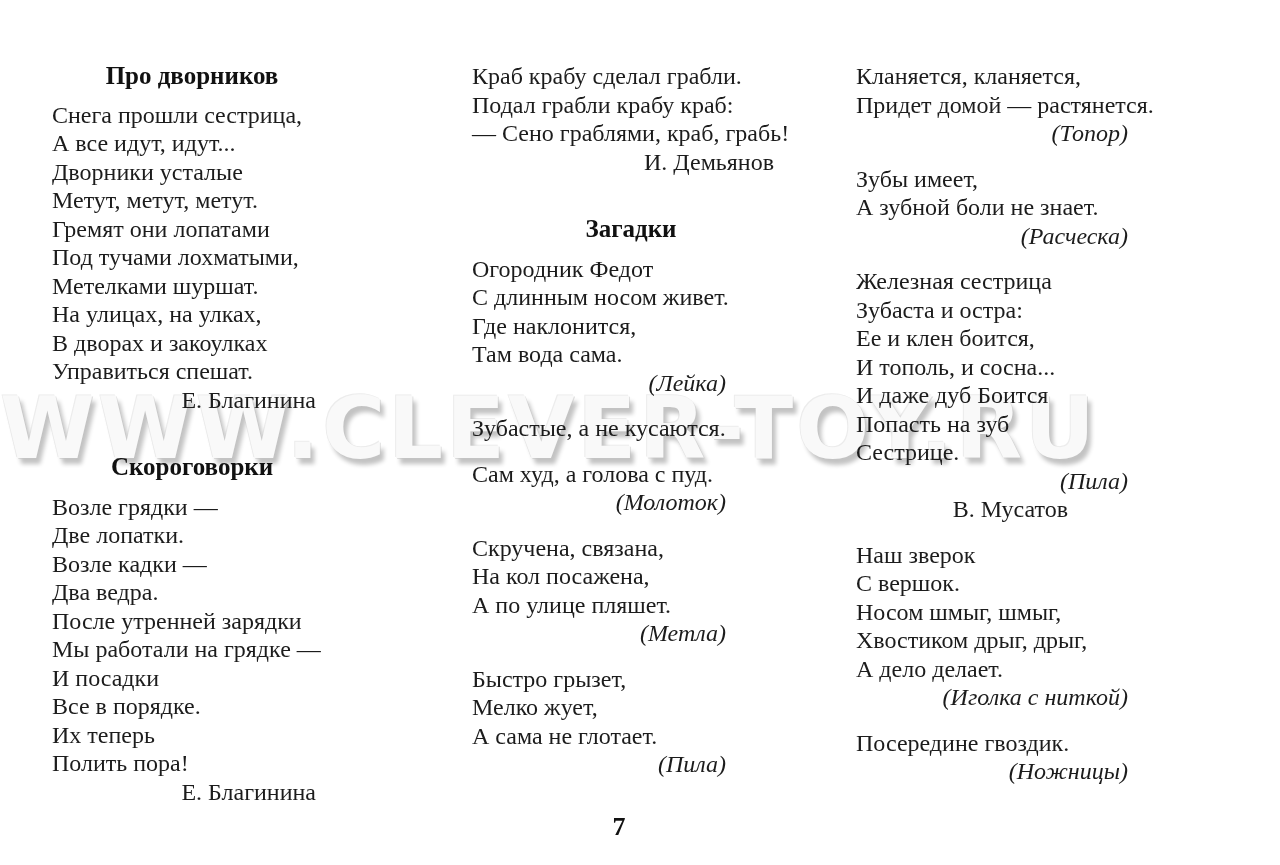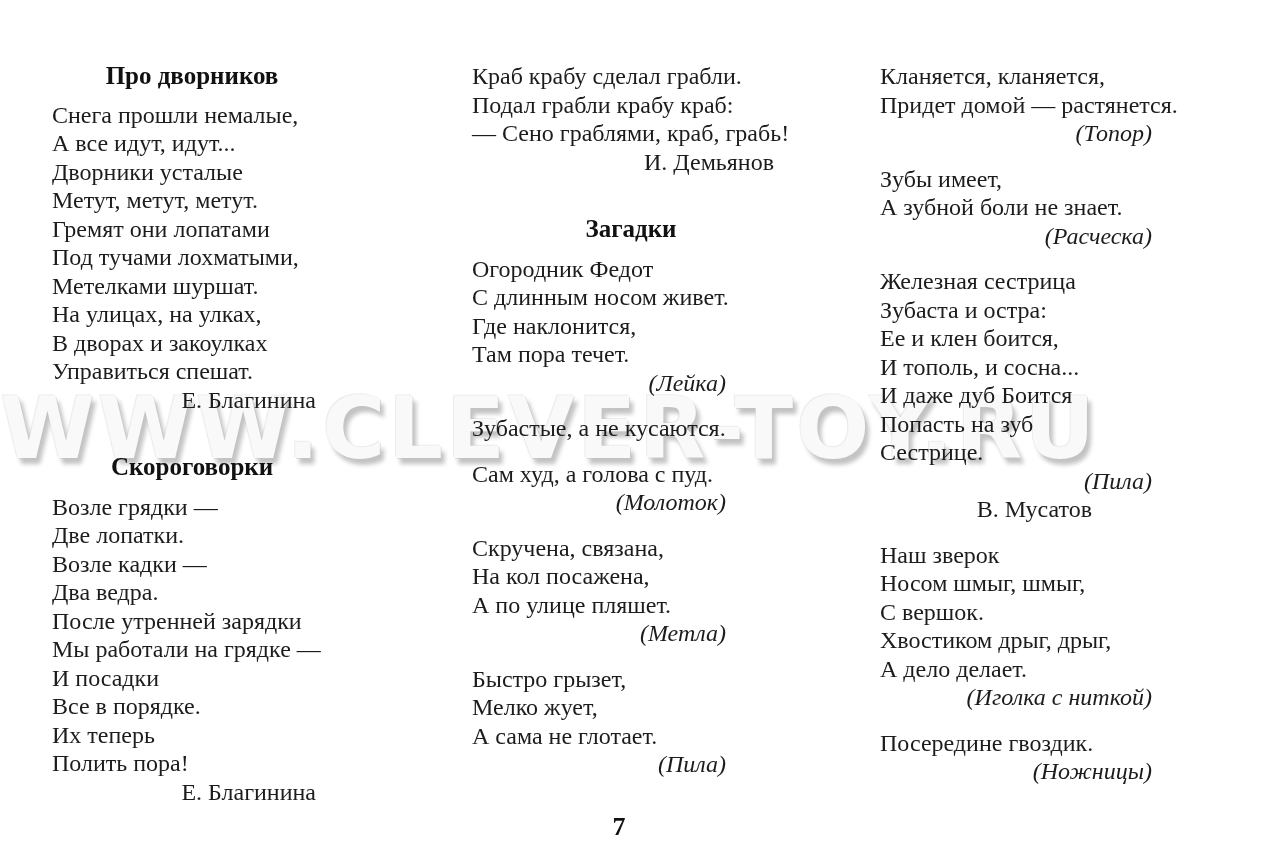--- a/index.html
+++ b/index.html
@@ -37,21 +37,21 @@
     user-select: none;
   }
   .col {
     position: absolute;
     top: 62px;
     z-index: 2;
     font-size: 24px;
   }
   .col-1 { left: 52px;  width: 280px; }
   .col-2 { left: 472px; width: 318px; }
-  .col-3 { left: 880px; width: 322px; }
+  .col-3 { left: 856px; width: 322px; }
   .b-line, .b-heading, .b-author, .b-answer {
     line-height: 28.5px;
     white-space: nowrap;
   }
   .b-heading {
     font-weight: bold;
     text-align: center;
     font-size: 25px;
     color: var(--heading-color);
     margin-top: 22px;
@@ -83,21 +83,21 @@
   }
 </style>
 </head>
 <body>
 
 <div class="page">
   <div class="watermark">WWW.CLEVER-TOY.RU</div>
 
   <div class="col col-1">
       <div class="b-heading">Про дворников</div>
-      <div class="b-line">Снега прошли немалые,</div>
+      <div class="b-line">Снега прошли сестрица,</div>
       <div class="b-line">А все идут, идут...</div>
       <div class="b-line">Дворники усталые</div>
       <div class="b-line">Метут, метут, метут.</div>
       <div class="b-line">Гремят они лопатами</div>
       <div class="b-line">Под тучами лохматыми,</div>
       <div class="b-line">Метелками шуршат.</div>
       <div class="b-line">На улицах, на улках,</div>
       <div class="b-line">В дворах и закоулках</div>
       <div class="b-line">Управиться спешат.</div>
       <div class="b-author">Е. Благинина</div>
@@ -119,21 +119,21 @@
   <div class="col col-2">
       <div class="b-line">Краб крабу сделал грабли.</div>
       <div class="b-line">Подал грабли крабу краб:</div>
       <div class="b-line">— Сено граблями, краб, грабь!</div>
       <div class="b-author">И. Демьянов</div>
       <div class="b-gap"></div>
       <div class="b-heading">Загадки</div>
       <div class="b-line">Огородник Федот</div>
       <div class="b-line">С длинным носом живет.</div>
       <div class="b-line">Где наклонится,</div>
-      <div class="b-line">Там пора течет.</div>
+      <div class="b-line">Там вода сама.</div>
       <div class="b-answer">(Лейка)</div>
       <div class="b-gap"></div>
       <div class="b-line">Зубастые, а не кусаются.</div>
       <div class="b-gap"></div>
       <div class="b-line">Сам худ, а голова с пуд.</div>
       <div class="b-answer">(Молоток)</div>
       <div class="b-gap"></div>
       <div class="b-line">Скручена, связана,</div>
       <div class="b-line">На кол посажена,</div>
       <div class="b-line">А по улице пляшет.</div>
@@ -158,22 +158,22 @@
       <div class="b-line">Зубаста и остра:</div>
       <div class="b-line">Ее и клен боится,</div>
       <div class="b-line">И тополь, и сосна...</div>
       <div class="b-line">И даже дуб Боится</div>
       <div class="b-line">Попасть на зуб</div>
       <div class="b-line">Сестрице.</div>
       <div class="b-answer">(Пила)</div>
       <div class="b-author">В. Мусатов</div>
       <div class="b-gap"></div>
       <div class="b-line">Наш зверок</div>
+      <div class="b-line">С вершок.</div>
       <div class="b-line">Носом шмыг, шмыг,</div>
-      <div class="b-line">С вершок.</div>
       <div class="b-line">Хвостиком дрыг, дрыг,</div>
       <div class="b-line">А дело делает.</div>
       <div class="b-answer">(Иголка с ниткой)</div>
       <div class="b-gap"></div>
       <div class="b-line">Посередине гвоздик.</div>
       <div class="b-answer">(Ножницы)</div>
     </div>
 
   <div class="page-number">7</div>
 </div>

